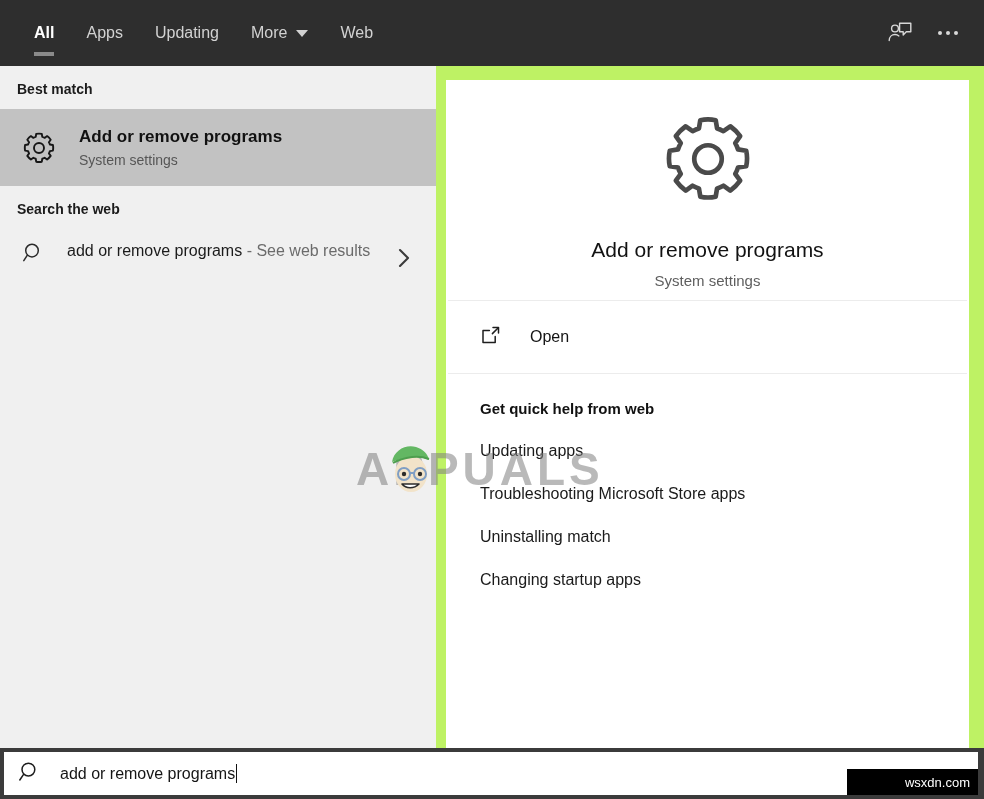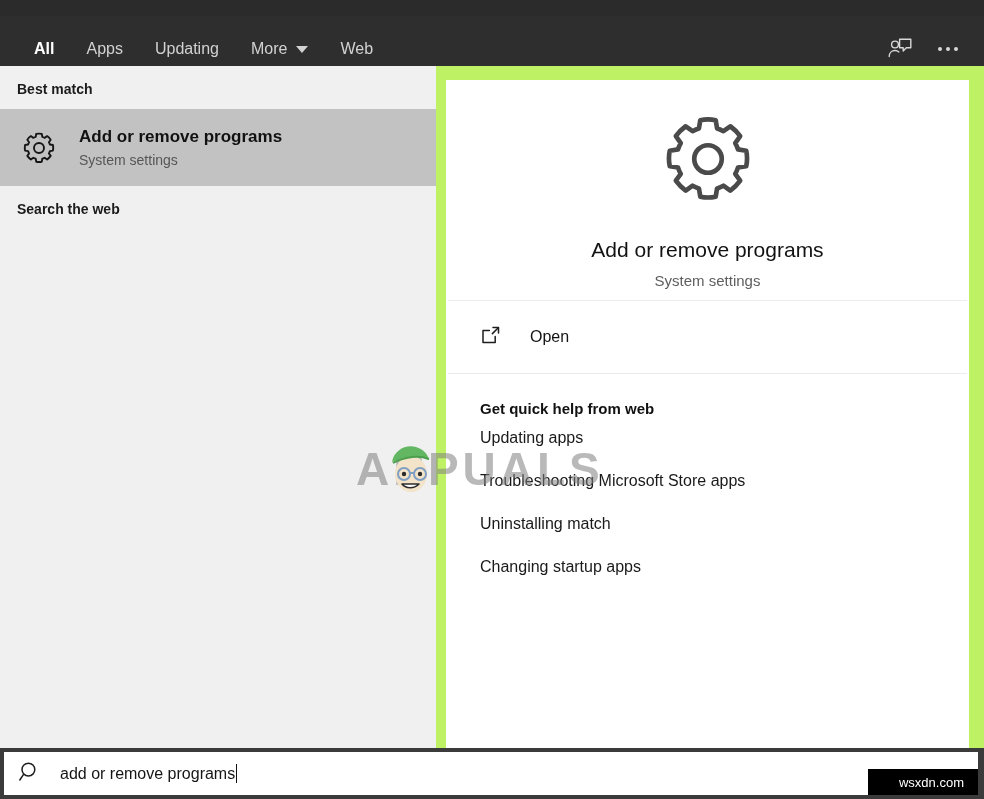--- a/index.html
+++ b/index.html
@@ -16,21 +16,21 @@
   #app {
     position: relative;
     width: 984px;
     height: 799px;
     background: #2b2b2b;
   }
 
   
   .header {
     position: absolute;
-    left: 0; top: 16px;
+    left: 0; top: 0;
     width: 984px; height: 66px;
     background: #2e2e2e;
     display: flex;
     align-items: center;
   }
   .tabs {
     display: flex;
     align-items: flex-end;
     height: 66px;
     padding-left: 18px;
@@ -191,21 +191,21 @@
   .open-label {
     font-size: 16px;
     color: #141414;
     padding-left: 28px;
   }
   .help-block { padding: 26px 0 0 34px; }
   .help-head {
     font-size: 15px;
     font-weight: bold;
     color: #111;
-    margin-bottom: 12px;
+    margin-bottom: 25px;
   }
   .help-link {
     font-size: 16px;
     color: #1a1a1a;
     margin-bottom: 25px;
     cursor: default;
     display: block;
     width: fit-content;
   }
 
@@ -255,26 +255,26 @@
     display: inline-block;
     width: 1px;
     height: 19px;
     background: #111;
     vertical-align: -4px;
     margin-left: 1px;
   }
   .corner-mark-box {
     position: absolute;
     right: 0; bottom: 0;
-    width: 110px; height: 26px;
+    width: 131px; height: 26px;
     background: #000000;
     display: flex;
     align-items: center;
     justify-content: flex-end;
-    padding-right: 14px;
+    padding-right: 8px;
     color: #ffffff;
     font-size: 13px;
   }
 </style>
 </head>
 <body>
 
 <div id="app">
 
   <div class="header">
@@ -329,20 +329,36 @@
           </svg>
         </div>
         <div class="best-text">
           <div class="best-title">Add or remove programs</div>
           <div class="best-sub">System settings</div>
         </div>
       </div>
 
       <div class="section-head">Search the web</div>
 
+      <div class="web-row">
+        <div class="web-icon">
+          <svg width="24" height="24" viewBox="0 0 24 24">
+            <circle cx="10" cy="9.6" r="6.3" fill="none" stroke="#2a2a2a" stroke-width="1.5"></circle>
+            <line x1="5.2" y1="14.4" x2="1.8" y2="19.6" stroke="#2a2a2a" stroke-width="1.5" stroke-linecap="round"></line>
+          </svg>
+        </div>
+        <div class="web-text">
+          <span>add or remove programs</span><span class="muted"> - See web results</span>
+        </div>
+        <div class="web-chev">
+          <svg width="16" height="22" viewBox="0 0 16 22">
+            <polyline points="4,3 12,11 4,19" fill="none" stroke="#3b3b3b" stroke-width="2.1" stroke-linecap="round" stroke-linejoin="round"></polyline>
+          </svg>
+        </div>
+      </div>
     </div>
 
     <div class="right-card">
 
       <div class="preview-head">
         <div>
           <svg width="110" height="110" viewBox="0 0 40 40">
             <path d="M20 5.6c1.0 0 1.9.1 2.8.3l.5 3.0c.8.2 1.6.6 2.3 1.0l2.5-1.8c1.4 1.0 2.6 2.2 3.6 3.6l-1.8 2.5c.4.7.8 1.5 1.0 2.3l3.0.5c.2.9.3 1.8.3 2.8s-.1 1.9-.3 2.8l-3.0.5c-.2.8-.6 1.6-1.0 2.3l1.8 2.5c-1.0 1.4-2.2 2.6-3.6 3.6l-2.5-1.8c-.7.4-1.5.8-2.3 1.0l-.5 3.0c-.9.2-1.8.3-2.8.3s-1.9-.1-2.8-.3l-.5-3.0c-.8-.2-1.6-.6-2.3-1.0l-2.5 1.8c-1.4-1.0-2.6-2.2-3.6-3.6l1.8-2.5c-.4-.7-.8-1.5-1.0-2.3l-3.0-.5c-.2-.9-.3-1.8-.3-2.8s.1-1.9.3-2.8l3.0-.5c.2-.8.6-1.6 1.0-2.3l-1.8-2.5c1.0-1.4 2.2-2.6 3.6-3.6l2.5 1.8c.7-.4 1.5-.8 2.3-1.0l.5-3.0c.9-.2 1.8-.3 2.8-.3z" fill="none" stroke="#4a4a4a" stroke-width="1.7" stroke-linejoin="round"></path>
             <circle cx="20" cy="20" r="5.0" fill="none" stroke="#4a4a4a" stroke-width="1.7"></circle>
           </svg>

